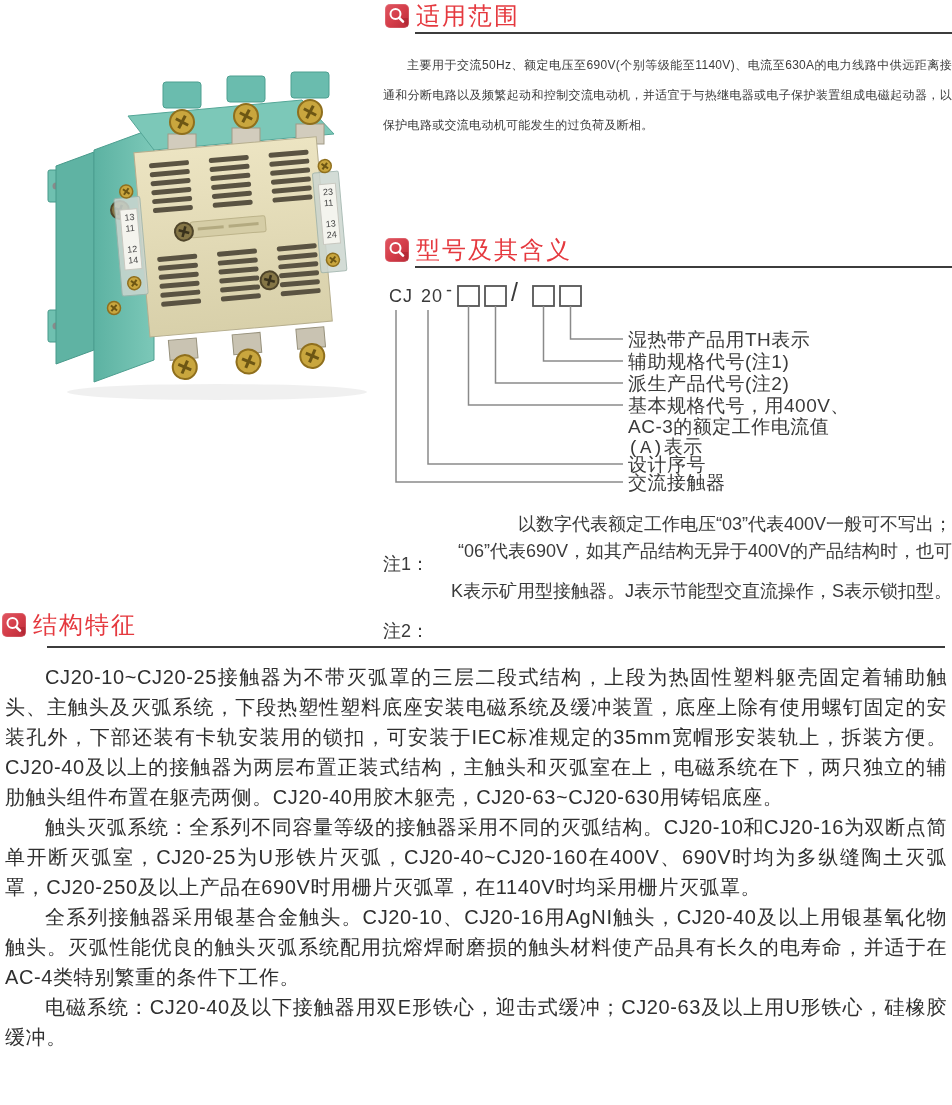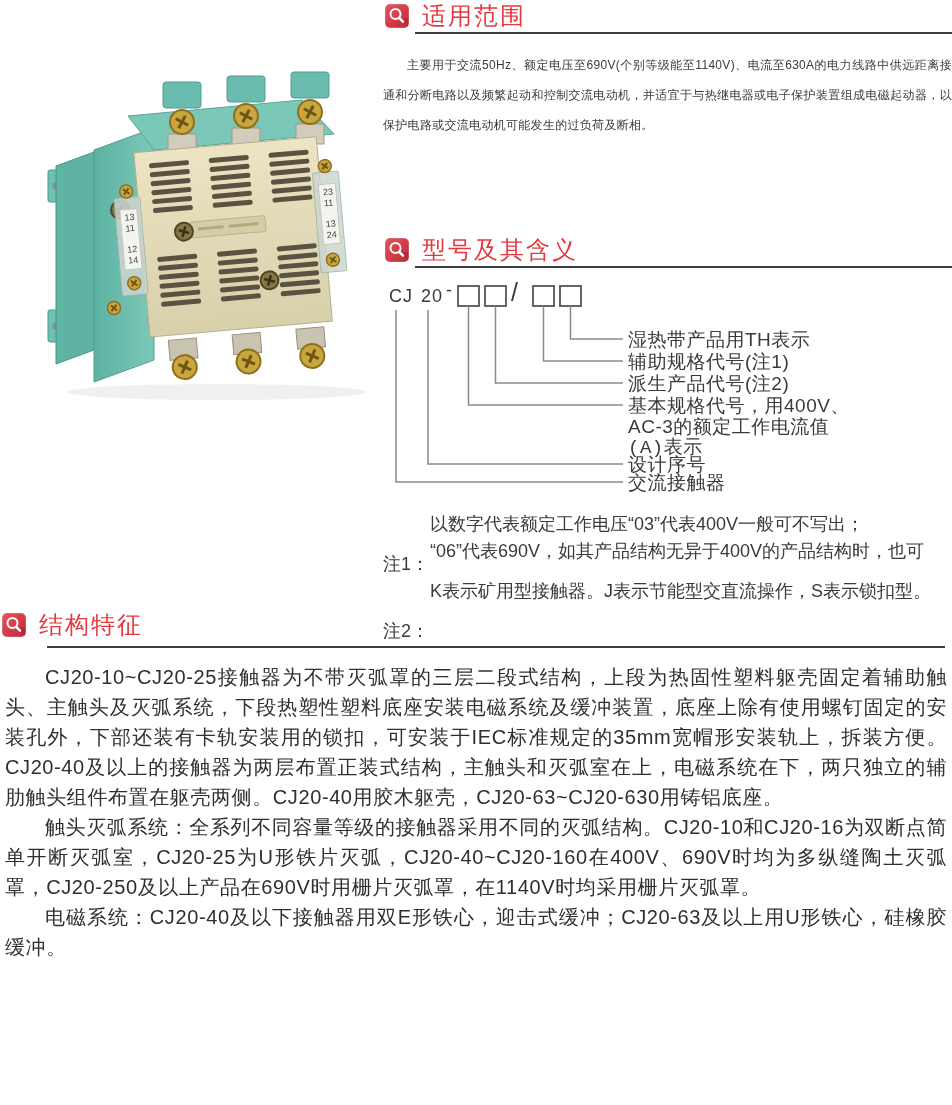--- a/index.html
+++ b/index.html
@@ -2,21 +2,21 @@
 <html><head>
 <meta charset="utf-8">
 <style>
   html,body{margin:0;padding:0;background:#ffffff;}
   .page{
     position:relative;width:952px;height:1105px;background:#ffffff;
     font-family:"Liberation Sans","DejaVu Sans",sans-serif;
     color:#333;overflow:hidden;
   }
   
-  .sec-header{position:absolute;display:flex;align-items:center;gap:13px;height:26px;}
+  .sec-header{position:absolute;display:flex;align-items:center;gap:7px;height:26px;}
   .hdr-icon{
     width:24px;height:24px;border-radius:5px;flex:0 0 auto;position:relative;
     background:linear-gradient(135deg,#e05662 0%,#d43d49 52%,#b92b38 100%);
     box-shadow:inset 0 0 0 1px rgba(255,255,255,.15);
   }
   .hdr-icon svg{position:absolute;left:0;top:0;}
   .hdr-title{font-size:24px;line-height:26px;color:#e5393f;letter-spacing:2px;white-space:nowrap;}
   .rule{position:absolute;height:2px;background:#3c3c3c;}
   
   .scope-body{
@@ -32,21 +32,21 @@
   .structure-body p{margin:0;text-indent:2em;}
   
   .diagram{position:absolute;left:383px;top:272px;width:569px;height:234px;}
   .diagram svg.dlines{position:absolute;left:0;top:0;}
   .code-part{position:absolute;font-size:18px;color:#3a3a3a;letter-spacing:1px;white-space:nowrap;}
   .dlabel{position:absolute;left:245px;font-size:19px;line-height:20px;color:#3a3a3a;letter-spacing:.5px;white-space:nowrap;}
   
   .notes{position:absolute;left:383px;top:511px;width:569px;font-size:18px;line-height:27px;color:#3a3a3a;}
   .note-row{display:flex;}
   .note-tag{flex:0 0 47px;white-space:nowrap;margin-top:40px;}
-  .note-lines{flex:1;}
+  .note-lines{flex:1;text-align:right;}
   
   .product{position:absolute;left:42px;top:58px;width:336px;height:345px;}
 </style>
 </head>
 <body>
 
 <div class="page">
 
   <div class="product">
     <svg width="336" height="345" viewBox="0 0 336 345">
@@ -270,16 +270,17 @@
         <line x1="14.2" y1="13.8" x2="18" y2="17.6" stroke="#ffffff" stroke-width="2.6" stroke-linecap="round"></line>
       </svg>
     </span>
     <span class="hdr-title">结构特征</span>
   </div>
   <div class="rule" style="left:47px;top:646px;width:898px;"></div>
 
   <div class="structure-body">
     <p>CJ20-10~CJ20-25接触器为不带灭弧罩的三层二段式结构，上段为热固性塑料躯壳固定着辅助触头、主触头及灭弧系统，下段热塑性塑料底座安装电磁系统及缓冲装置，底座上除有使用螺钉固定的安装孔外，下部还装有卡轨安装用的锁扣，可安装于IEC标准规定的35mm宽帽形安装轨上，拆装方便。CJ20-40及以上的接触器为两层布置正装式结构，主触头和灭弧室在上，电磁系统在下，两只独立的辅肋触头组件布置在躯壳两侧。CJ20-40用胶木躯壳，CJ20-63~CJ20-630用铸铝底座。</p>
     <p>触头灭弧系统：全系列不同容量等级的接触器采用不同的灭弧结构。CJ20-10和CJ20-16为双断点简单开断灭弧室，CJ20-25为U形铁片灭弧，CJ20-40~CJ20-160在400V、690V时均为多纵缝陶土灭弧罩，CJ20-250及以上产品在690V时用栅片灭弧罩，在1140V时均采用栅片灭弧罩。</p>
+    <p>全系列接触器采用银基合金触头。CJ20-10、CJ20-16用AgNI触头，CJ20-40及以上用银基氧化物触头。灭弧性能优良的触头灭弧系统配用抗熔焊耐磨损的触头材料使产品具有长久的电寿命，并适于在AC-4类特别繁重的条件下工作。</p>
     <p>电磁系统：CJ20-40及以下接触器用双E形铁心，迎击式缓冲；CJ20-63及以上用U形铁心，硅橡胶缓冲。</p>
   </div>
 
 </div>
 
 </body></html>

